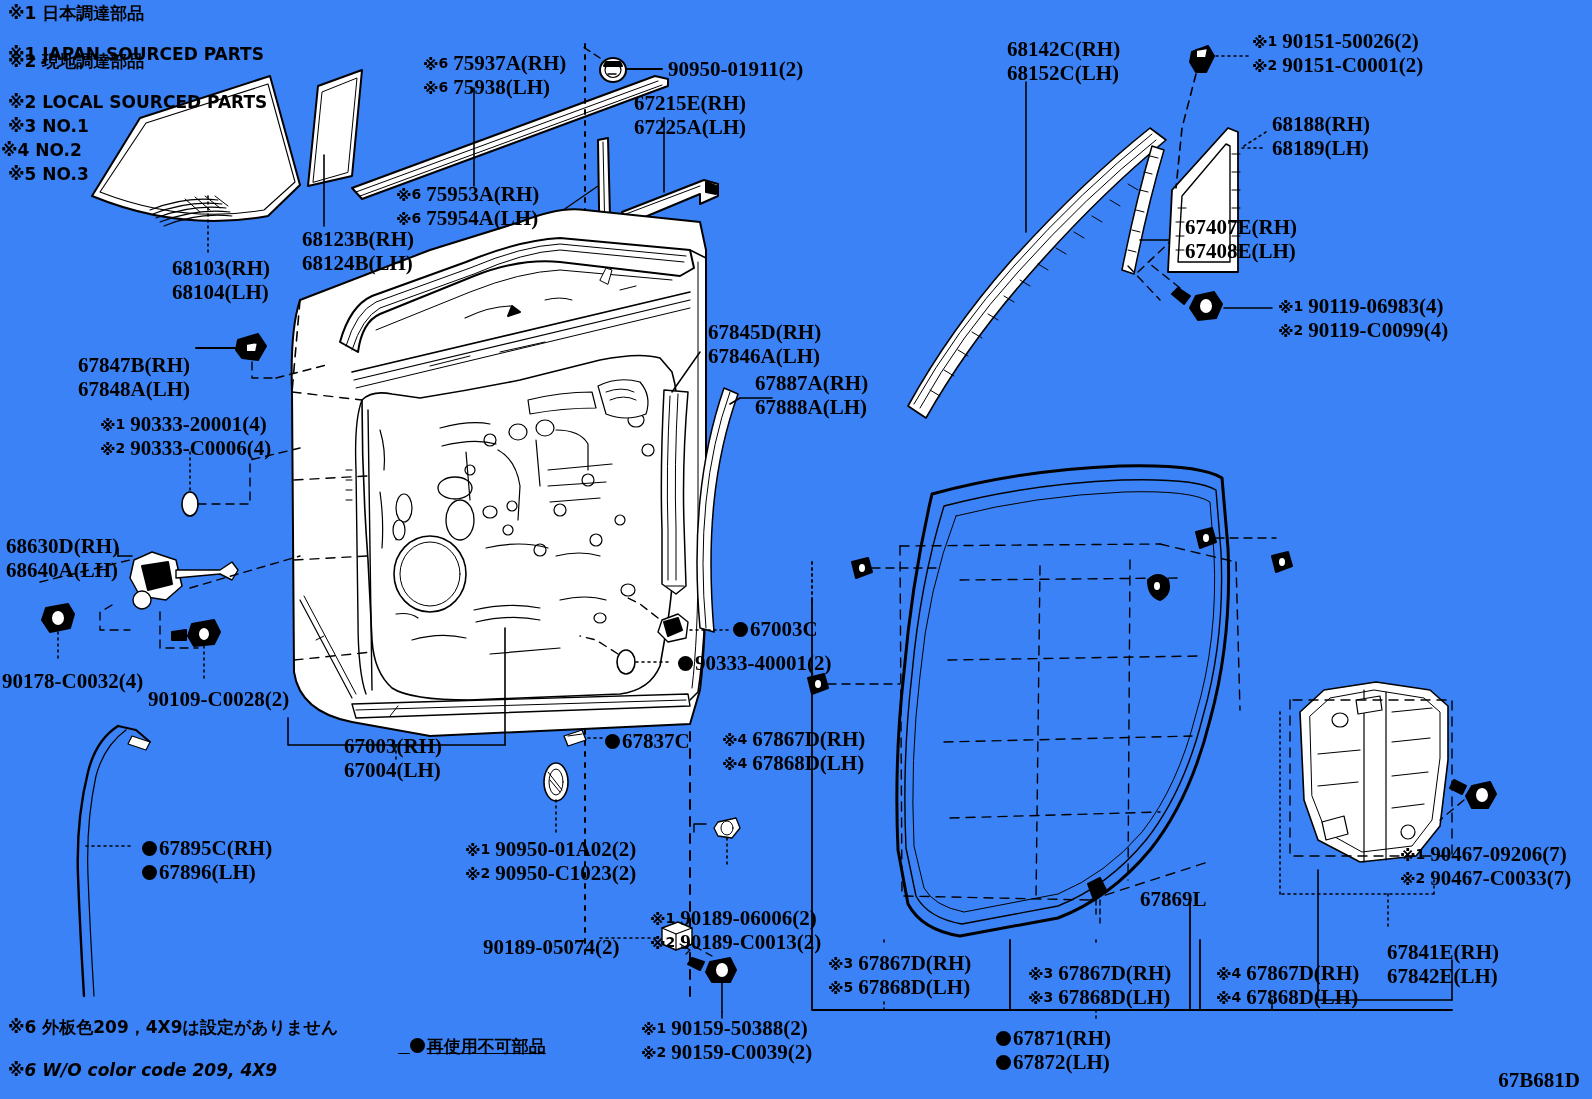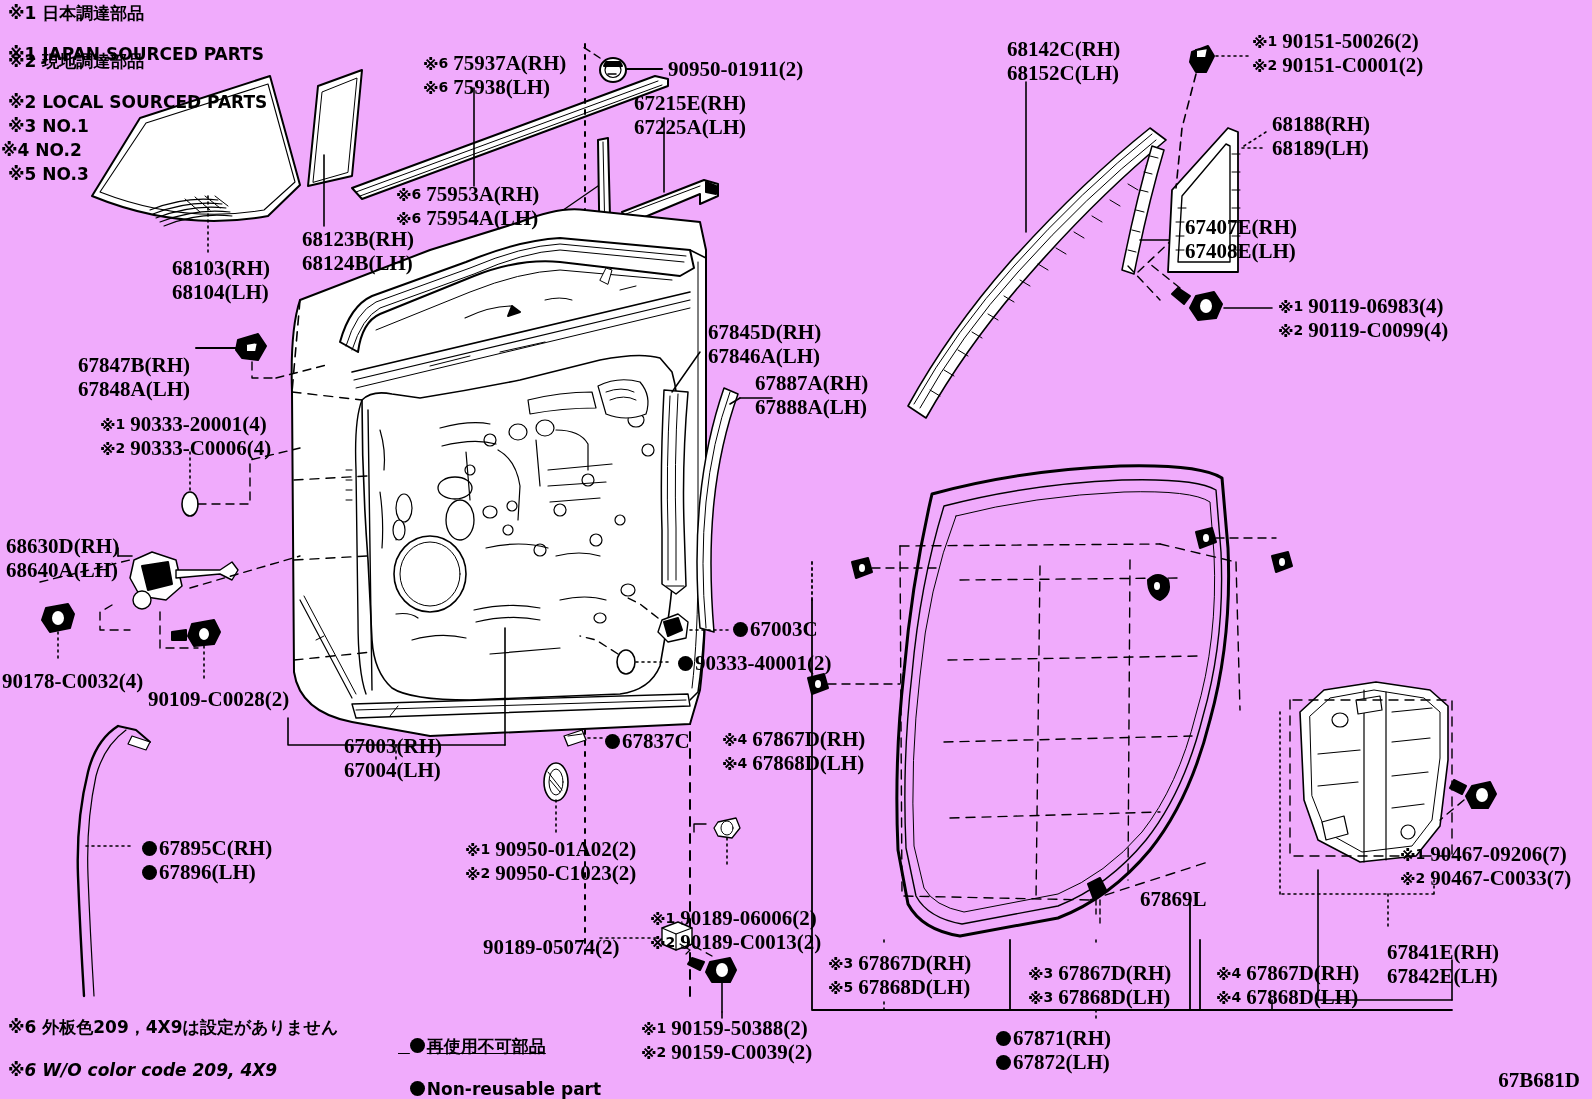--- a/index.html
+++ b/index.html
@@ -1,17 +1,17 @@
 <!DOCTYPE html>
 <html><head>
 <meta charset="utf-8">
 <style>
   html,body{margin:0;padding:0;background:#fff;}
   #page{
-    position:relative;width:1592px;height:1099px;background:#f0abfc;
+    position:relative;width:1592px;height:1099px;background:#3b82f6;
     font-family:"Liberation Serif","DejaVu Serif",serif;color:#000;overflow:hidden;
   }
   .lbl{
     position:absolute;white-space:pre;font-weight:bold;letter-spacing:0px;
     font-family:"Liberation Serif","DejaVu Serif",serif;line-height:1.14;
   }
   .pn{font-size:21px;font-weight:bold;}
   .leg{font-size:17px;font-weight:bold;font-family:"DejaVu Sans",sans-serif;margin-top:17px;}
   .legjp{font-size:17px;font-weight:bold;font-family:"DejaVu Sans",sans-serif;}
   .ref{font-size:14px;font-weight:bold;vertical-align:2px;font-family:"DejaVu Sans",sans-serif;}
@@ -426,19 +426,16 @@
       <div class="lbl pn" style="left: 641px; top: 1017px;"><div><span class="mark">※</span><span class="ref">1 </span><span>90159-50388(2)</span></div><div><span class="mark">※</span><span class="ref">2 </span><span>90159-C0039(2)</span></div></div>
       <div class="lbl pn" style="left: 996px; top: 1027px;"><div><span class="dot"></span><span>67871(RH)</span></div><div><span class="dot"></span><span>67872(LH)</span></div></div>
     </div>
 
 <div class="lbl legjp" style="left:8px;top:1018px;">※6 外板色209，4X9は設定がありません</div>
 <div class="lbl leg" style="left:8px;top:1044px;font-style:italic;">※6 W/O color code 209, 4X9</div>
 
 <div class="lbl legjp" style="left:398px;top:1018px;text-decoration:underline;">
   <span class="dot"></span><span>再使用不可部品</span>
 </div>
-<div class="lbl leg" style="left:398px;top:1044px;">
-  <span class="dot"></span><span>Non-reusable part</span>
+
+<div class="corner">67B681D</div>
+
 </div>
 
-<div class="corner">67B681D</div>
-
-</div>
-
 </body></html>

